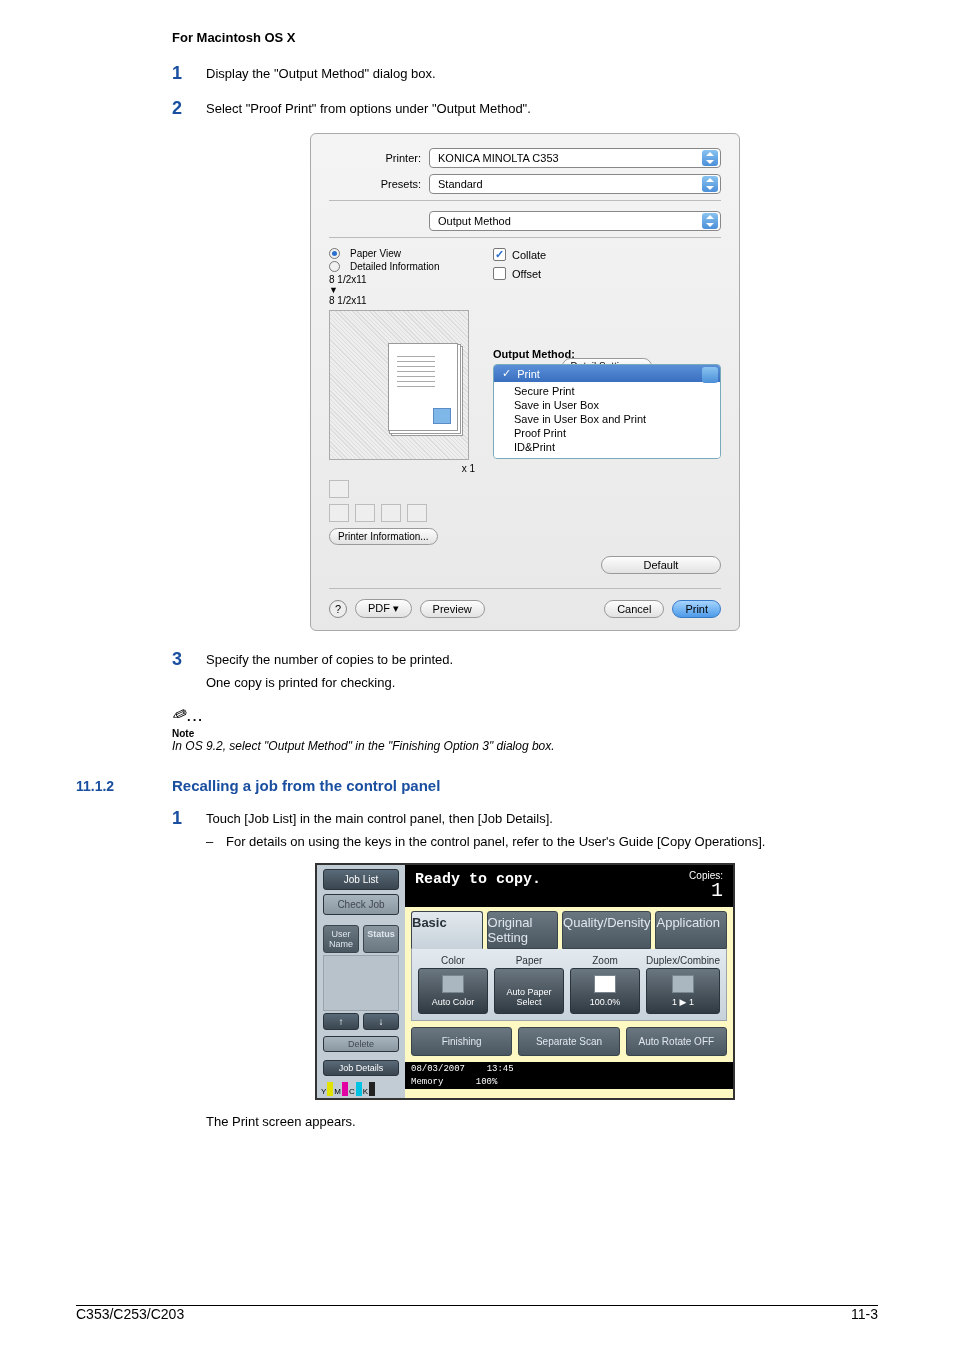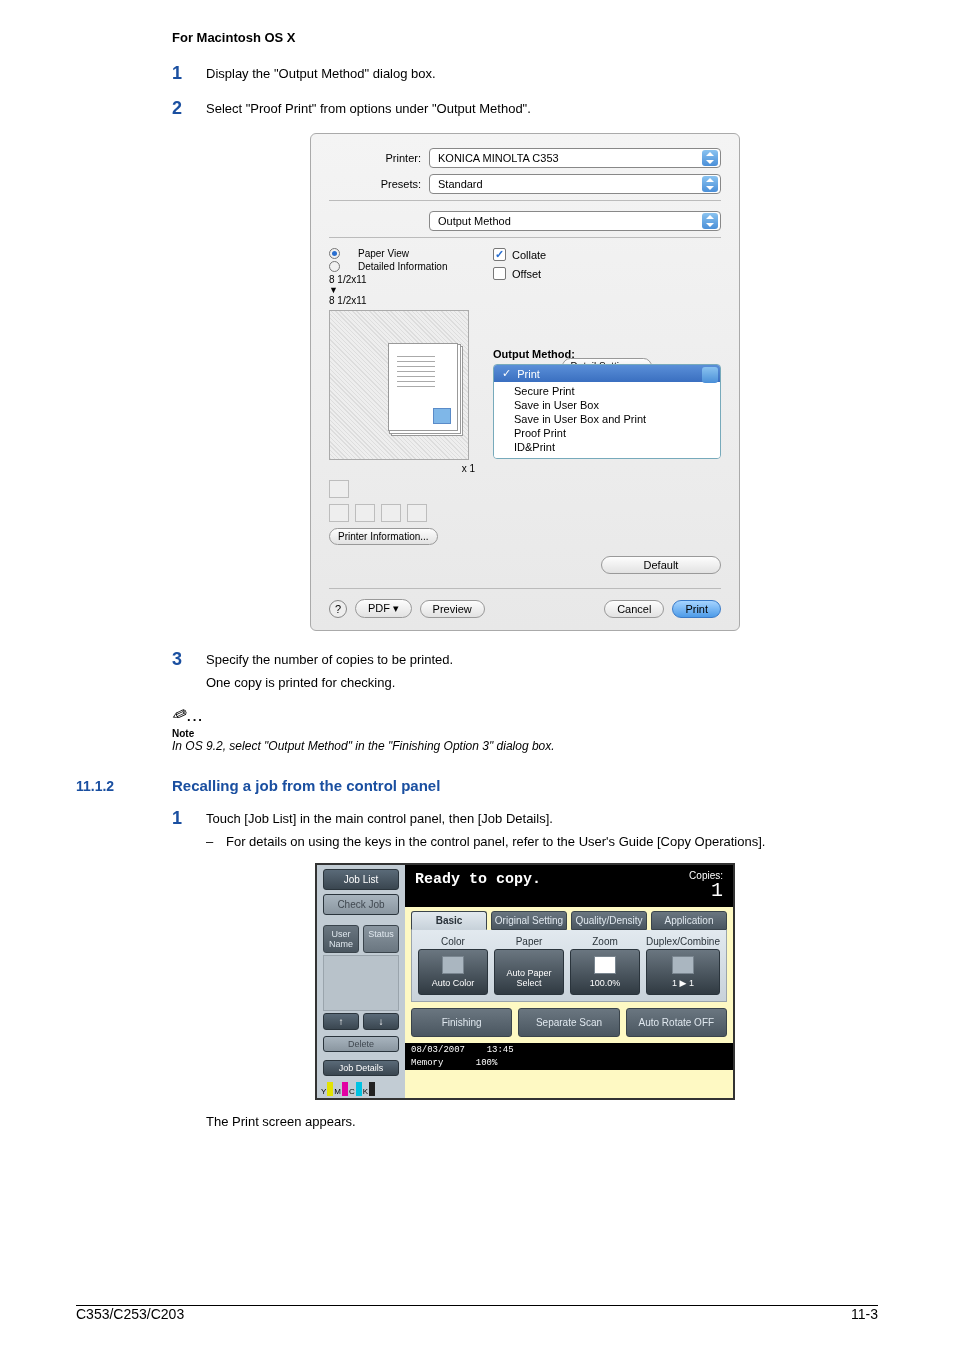--- a/index.html
+++ b/index.html
@@ -84,21 +84,21 @@
     width:0;height:0;
     border-left:4px solid transparent;
     border-right:4px solid transparent;
   }
   .combo-arrows::before { top:2px; border-bottom:4px solid #fff; }
   .combo-arrows::after { bottom:2px; border-top:4px solid #fff; }
   .sep { border-top: 1px solid #bbb; margin: 6px 0 10px; }
   .mid-row { display: flex; gap: 14px; }
   .left-pane { width: 150px; }
   .right-pane { flex: 1; }
-  .radio-row { display: flex; align-items: center; gap: 18px; font-size: 10px; margin-bottom: 2px; }
+  .radio-row { display: flex; align-items: center; gap: 10px; font-size: 10px; margin-bottom: 2px; }
   .radio {
     width: 11px; height: 11px; border-radius: 50%;
     border: 1px solid #777; display:inline-flex; align-items:center; justify-content:center;
   }
   .radio.sel::after { content:""; width:5px; height:5px; border-radius:50%; background:#2a6fd0; }
   .paper-preview {
     width: 140px; height: 150px;
     background: repeating-linear-gradient(45deg,#ddd,#ddd 1px,#eee 1px,#eee 3px);
     border: 1px solid #aaa;
     position: relative;
@@ -205,24 +205,24 @@
   .p-right { flex:1; display:flex; flex-direction:column; }
   .p-title {
     background:#000; color:#fff; padding:6px 10px;
     font-family: "Courier New", monospace; font-size: 15px; font-weight:bold;
     display:flex; justify-content:space-between; align-items:flex-start;
   }
   .p-copies { text-align:right; font-size:10px; font-family: Arial; font-weight:normal; line-height:1; }
   .p-copies .num { font-size:20px; font-family:"Courier New"; }
   .p-tabs { display:flex; gap:4px; padding:4px 6px 0; }
   .p-tab {
-    flex:1; text-align:center;
+    flex:1; 
     background: linear-gradient(#6a7680,#4a5660);
     color:#dfe7ee; padding:3px 0; border-radius:3px 3px 0 0;
-    font-size:10px; border:1px solid #3a444c;
+    font-size:13px; border:1px solid #3a444c;
   }
   .p-tab.sel { background: linear-gradient(#e2e9ef,#c8d2da); color:#29323a; font-weight:bold; border-bottom-color:#c8d2da; }
   .p-main {
     background: linear-gradient(#e2e9ef,#c8d2da);
     margin:0 6px; border:1px solid #9aa4ac; border-top:none;
     padding: 6px;
   }
   .p-grid { display:flex; gap:6px; }
   .p-col { flex:1; text-align:center; }
   .p-col-h { font-size:10px; color:#2a333a; margin-bottom:2px; }
@@ -267,21 +267,21 @@
   }
   .small-raised {
     padding: 2px 8px;
     background: linear-gradient(#fdfdfd,#e2e2e2);
     border:1px solid #999;
     border-radius:10px;
     font-size:10px;
   }
   .p-sidetabs { display:flex; margin: 6px 6px 0; gap:4px; }
   .p-sidetab { flex:1; background:linear-gradient(#6a7680,#4a5660); color:#dfe7ee; text-align:center; padding:3px 0; border-radius:3px; font-size:9px; border:1px solid #3a444c;}
-  .p-sidetab.sel { background:linear-gradient(#8a96a0,#6a7680); }
+  .p-sidetab.sel { background:linear-gradient(#8a96a0,#6a7680);font-weight:bold; }
   .p-listarea { background:#b8c2ca; margin:2px 6px 0; height:56px; border:1px solid #9aa4ac; }
 </style>
 </head>
 <body>
 
 <div class="page">
 
   <div class="body">
     <div class="h4">For Macintosh OS X</div>
 

